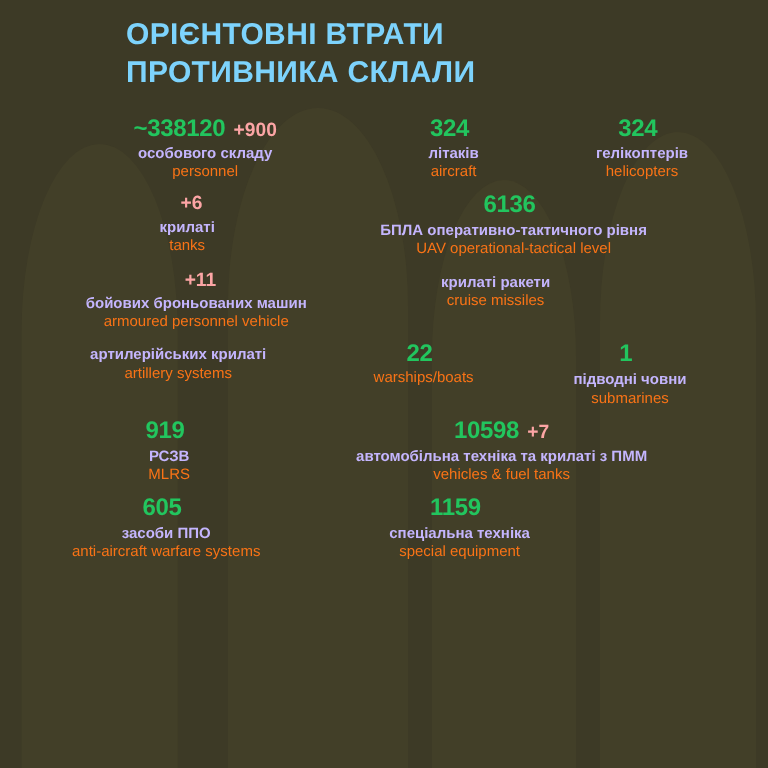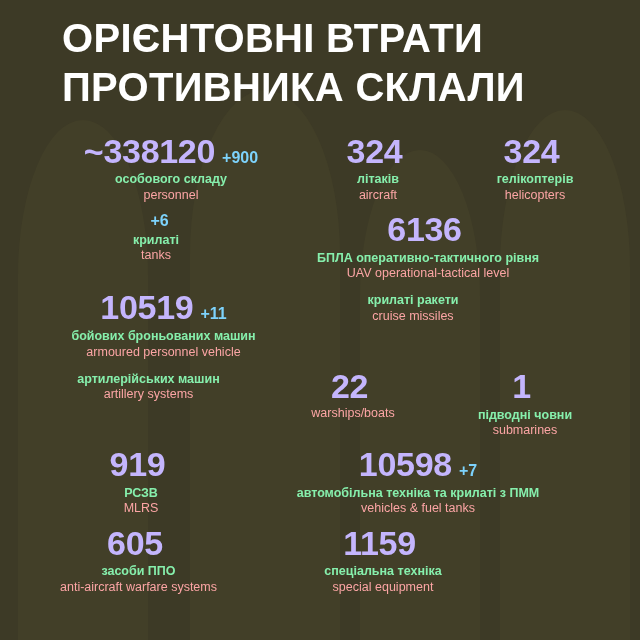--- a/index.html
+++ b/index.html
@@ -27,27 +27,28 @@
   .bg-c { left: 360px; top: 150px; width: 120px; height: 490px; }
   .bg-d { left: 500px; top: 110px; width: 130px; height: 530px; }
 
   .content {
     position: relative;
     z-index: 2;
     padding: 0;
   }
 
   .title {
-    color: #ffffff;
-    font-size: 40px;
+    color: #7dd3fc;
+    font-size: 25px;
     font-weight: bold;
     line-height: 1.22;
     letter-spacing: 0.3px;
     padding: 14px 0 0 62px;
     text-transform: uppercase;
+    margin-left: 43px;
   }
   .title span { display: block; }
 
   .grid {
     margin-top: 22px;
     position: relative;
   }
 
   .row {
     display: flex;
@@ -60,41 +61,41 @@
     padding: 0 6px;
   }
 
   .num-line {
     display: flex;
     align-items: baseline;
     justify-content: center;
     white-space: nowrap;
   }
   .num {
-    color: #c4b5fd;
-    font-size: 34px;
+    color: #22c55e;
+    font-size: 20px;
     font-weight: bold;
     line-height: 1.05;
     letter-spacing: -0.3px;
   }
   .delta {
-    color: #7dd3fc;
+    color: #fca5a5;
     font-size: 16px;
     font-weight: bold;
     margin-left: 7px;
   }
   .lbl-ua {
-    color: #86efac;
+    color: #c4b5fd;
     font-size: 12.5px;
     font-weight: bold;
     margin-top: 3px;
     line-height: 1.15;
   }
   .lbl-en {
-    color: #fca5a5;
+    color: #f97316;
     font-size: 12.5px;
     margin-top: 1px;
     line-height: 1.15;
     font-weight: normal;
   }
 
   
   .r1 .c1 { width: 250px; margin-left: 40px; }
   .r1 .c2 { width: 140px; }
   .r1 .c3 { width: 150px; }
@@ -173,35 +174,34 @@
           <span class="delta"></span>
         </div>
         <div class="lbl-ua">БПЛА оперативно-тактичного рівня</div>
         <div class="lbl-en">UAV operational-tactical level</div>
       </div>
     </div>
 
     <div class="row r3">
       <div class="item c1">
         <div class="num-line">
-          <span class="num">10519</span>
           <span class="delta">+11</span>
         </div>
         <div class="lbl-ua">бойових броньованих машин</div>
         <div class="lbl-en">armoured personnel vehicle</div>
       </div>
       <div class="item c2">
         <div class="lbl-ua">крилаті ракети</div>
         <div class="lbl-en">cruise missiles</div>
       </div>
     </div>
 
     <div class="row r4">
       <div class="item c1">
-        <div class="lbl-ua">артилерійських машин</div>
+        <div class="lbl-ua">артилерійських крилаті</div>
         <div class="lbl-en">artillery systems</div>
       </div>
       <div class="item c2">
         <div class="num-line">
           <span class="num">22</span>
           <span class="delta"></span>
         </div>
         <div class="lbl-en">warships/boats</div>
       </div>
       <div class="item c3">

